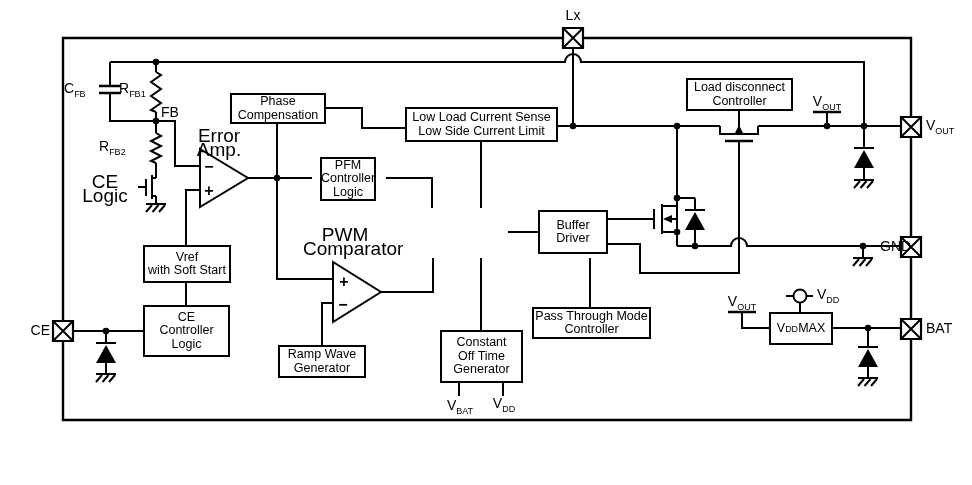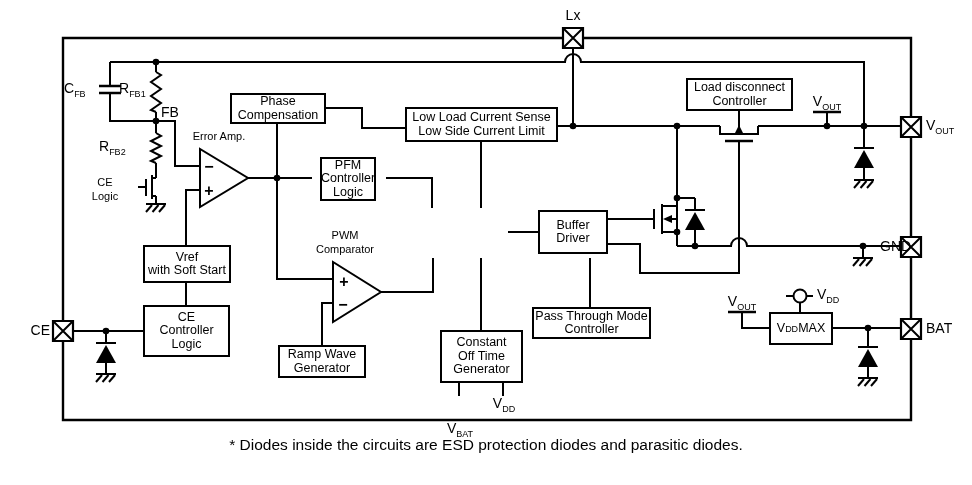--- a/index.html
+++ b/index.html
@@ -3,21 +3,21 @@
 <meta charset="utf-8">
 <style>
   html,body{margin:0;padding:0;background:#ffffff;}
   #canvas{position:relative;width:972px;height:485px;background:#ffffff;
           font-family:"Liberation Sans",sans-serif;color:#000;overflow:hidden;}
   #wires{position:absolute;left:0;top:0;}
   svg *{vector-effect:non-scaling-stroke;}
   .block{position:absolute;box-sizing:border-box;border:2px solid #000;background:#fff;
          display:flex;align-items:center;justify-content:center;text-align:center;
          font-size:12.5px;line-height:13.5px;white-space:pre-line;z-index:3;}
-  .lbl{position:absolute;font-size:11px;line-height:14px;white-space:pre-line;z-index:3;}
+  .lbl{position:absolute;font-size:19px;line-height:14px;white-space:pre-line;z-index:3;}
   .lbl.center{text-align:center;}
   sub{font-size:9px;line-height:0;}
   .pinlbl{font-size:14px;}
   #caption{position:absolute;left:0;top:436px;width:972px;text-align:center;
            font-size:15.5px;z-index:3;}
   svg text{font-family:"Liberation Sans",sans-serif;font-size:16px;font-weight:600;fill:#000;}
 </style>
 </head>
 <body>
 
@@ -214,27 +214,26 @@
 
 <div class="lbl center" style="left:174px;top:129px;width:90px">Error Amp.</div>
 <div class="lbl center" style="left:303px;top:228px;width:84px">PWM
 Comparator</div>
 <div class="lbl center" style="left:80px;top:175px;width:50px">CE
 Logic</div>
 <div class="lbl pinlbl" style="left:161px;top:105px">FB</div>
 <div class="lbl pinlbl" style="left:64px;top:81px"><span>C</span><sub>FB</sub></div>
 <div class="lbl pinlbl" style="left:119px;top:81px"><span>R</span><sub>FB1</sub></div>
 <div class="lbl pinlbl" style="left:99px;top:139px"><span>R</span><sub>FB2</sub></div>
-<div class="lbl pinlbl center" style="left:440px;top:421px;width:40px"><span>V</span><sub>BAT</sub></div>
+<div class="lbl pinlbl center" style="left:440px;top:398px;width:40px"><span>V</span><sub>BAT</sub></div>
 <div class="lbl pinlbl center" style="left:487px;top:396px;width:34px"><span>V</span><sub>DD</sub></div>
 <div class="lbl pinlbl center" style="left:805px;top:94px;width:44px"><span>V</span><sub>OUT</sub></div>
 <div class="lbl pinlbl center" style="left:722px;top:294px;width:40px"><span>V</span><sub>OUT</sub></div>
 <div class="lbl pinlbl" style="left:817px;top:287px"><span>V</span><sub>DD</sub></div>
 
 <div class="lbl pinlbl center" style="left:559px;top:8px;width:28px">Lx</div>
 <div class="lbl pinlbl" style="left:926px;top:118px"><span>V</span><sub>OUT</sub></div>
 <div class="lbl pinlbl" style="left:880px;top:239px">GND</div>
 <div class="lbl pinlbl" style="left:926px;top:321px">BAT</div>
 <div class="lbl pinlbl" style="left:26px;top:323px;width:24px;text-align:right">CE</div>
 
-<div id="caption">* Diodes inside the circuits are ESD protection diodes and parasitic diodes.</div>
 
 </div>
 
 </body></html>

